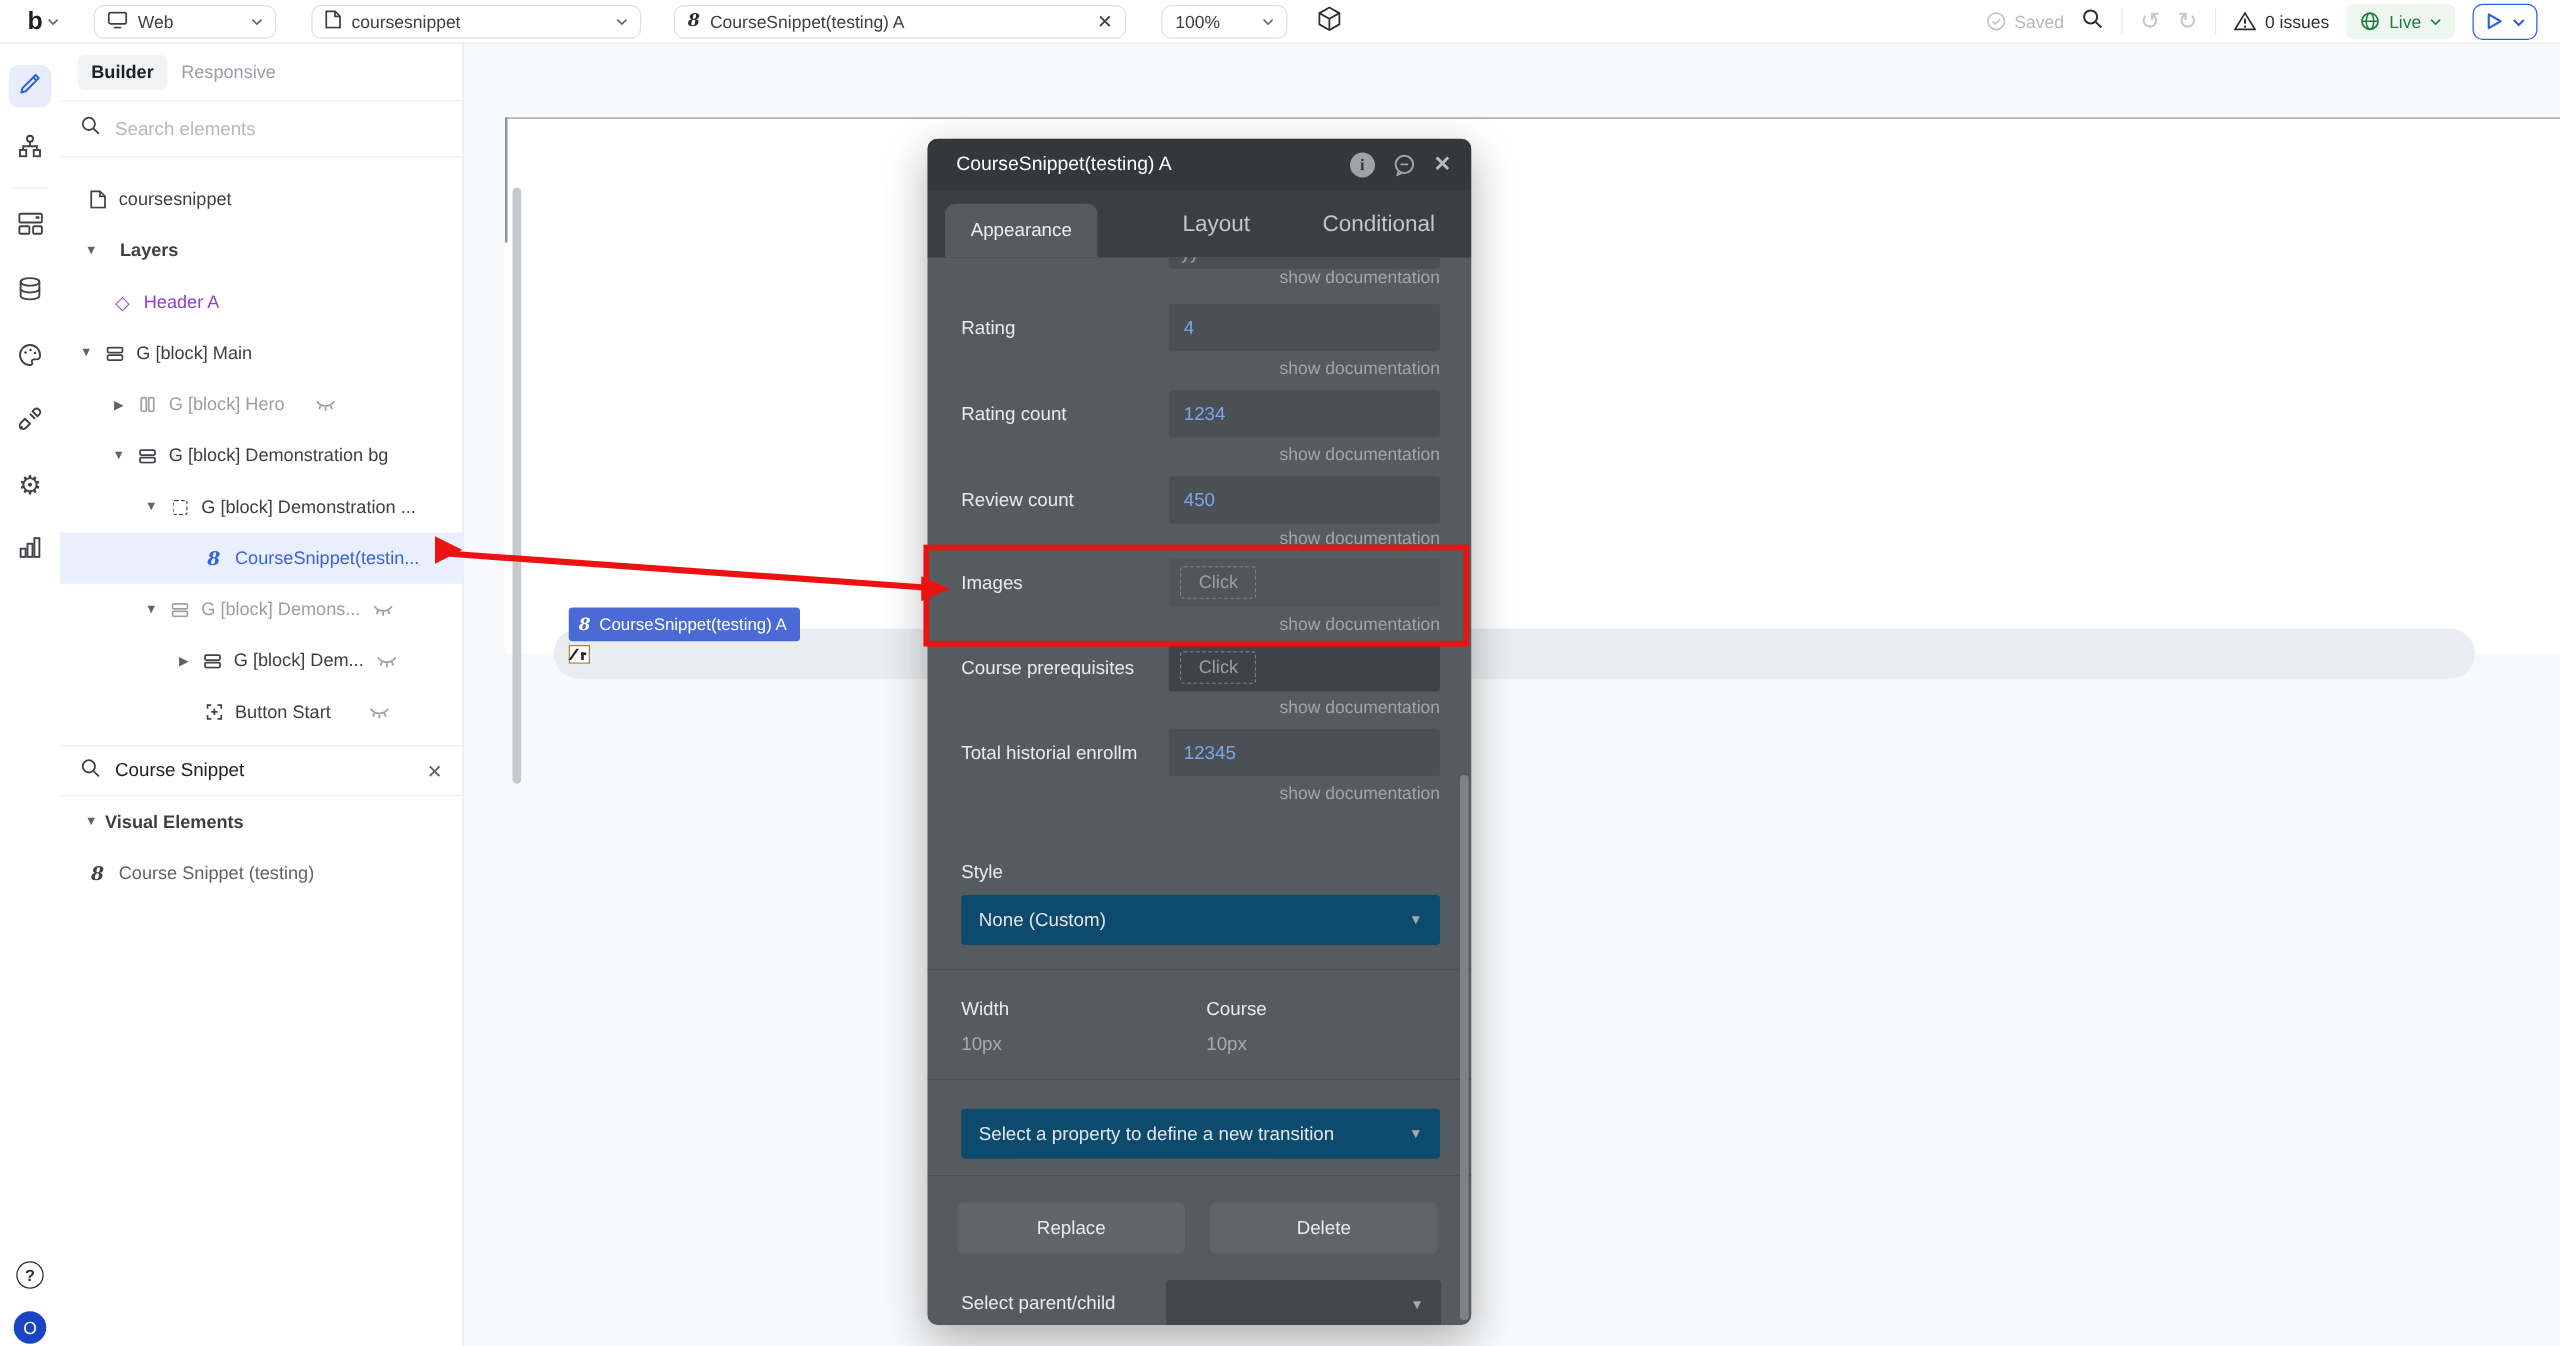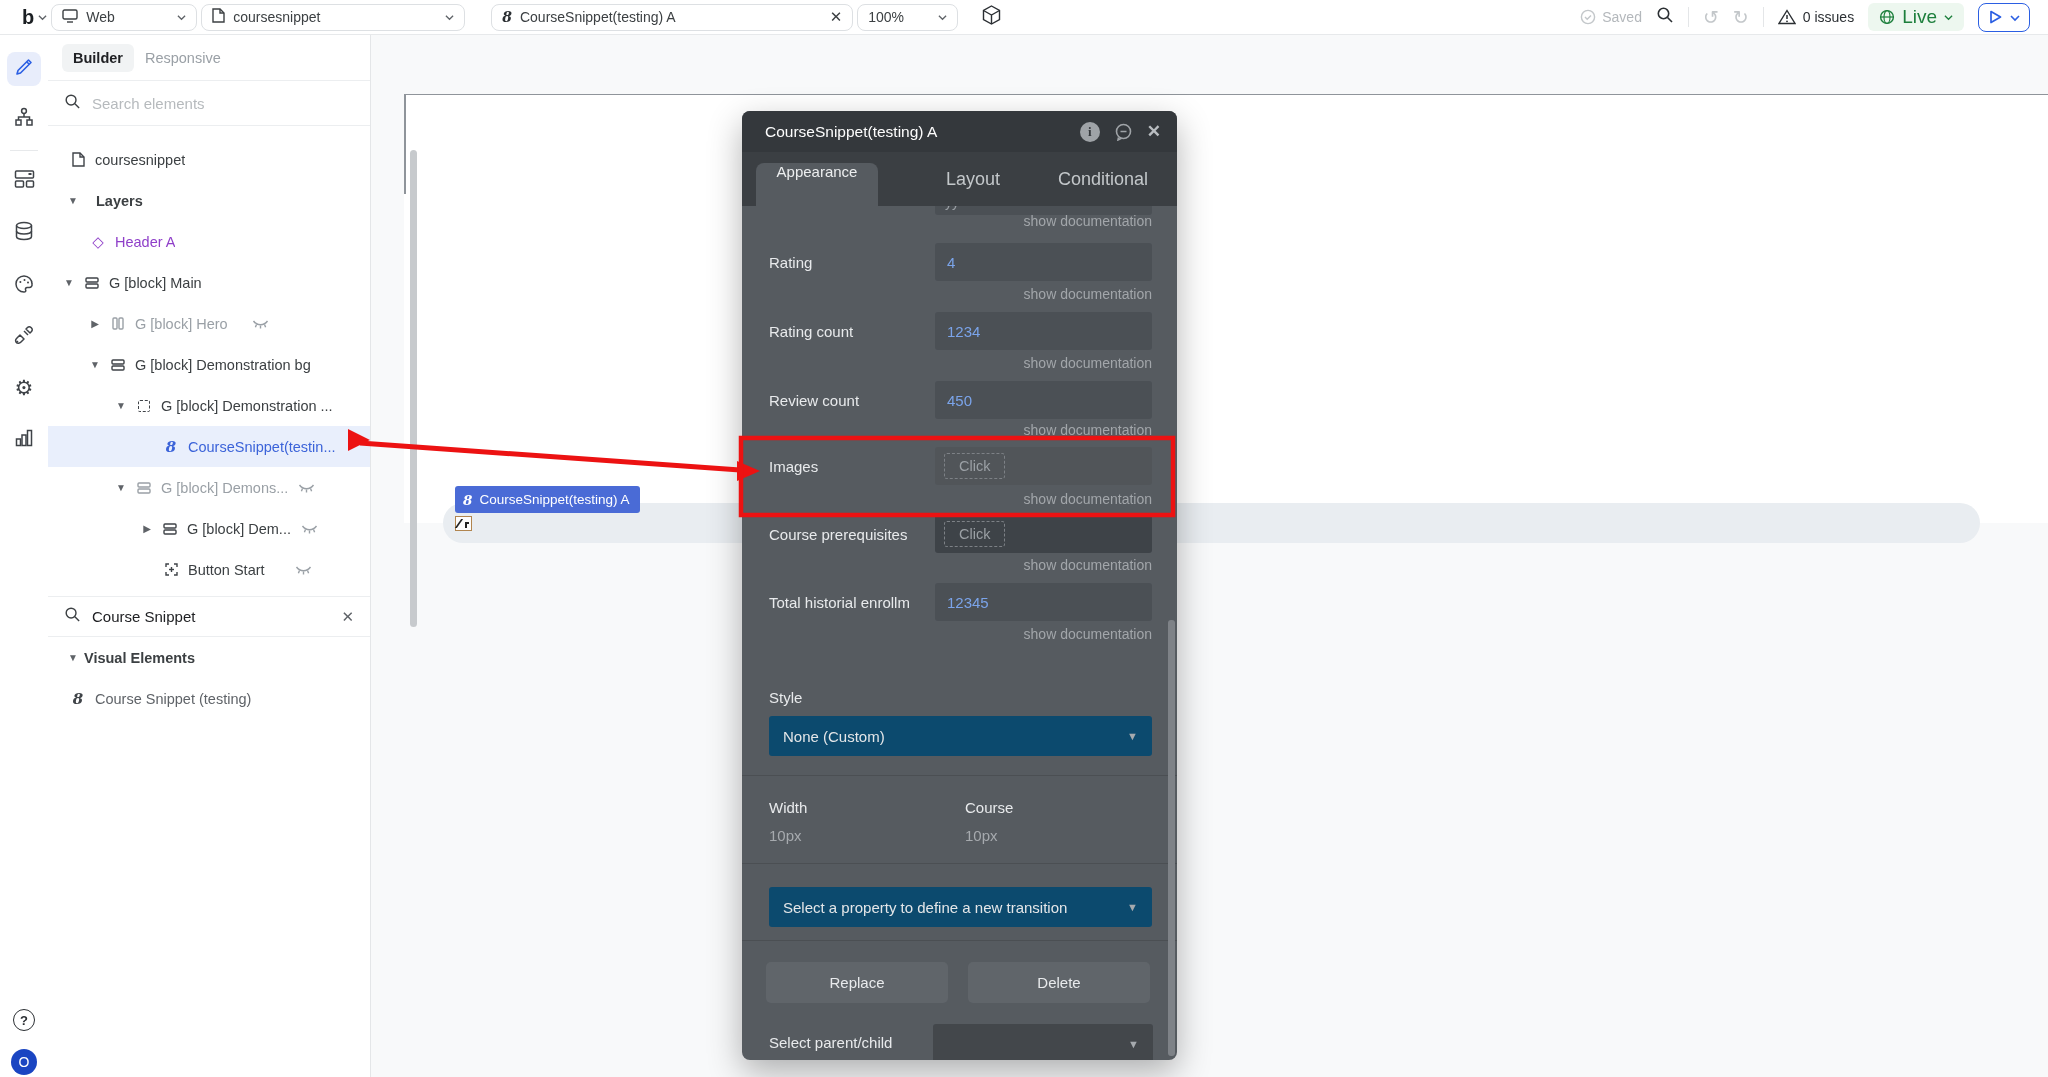--- a/index.html
+++ b/index.html
@@ -7,30 +7,30 @@
   body { font-family:"Liberation Sans", sans-serif; background:#fff; color:#3c4043; }
   #app { position:relative; width:2048px; height:1077px; }
 
   
   .topbar { position:absolute; left:0; top:0; width:2048px; height:35px; background:#fff;
             border-bottom:1px solid #e7e9eb; display:flex; align-items:center; padding:0 14px; z-index:40; }
   .logo { font-weight:bold; font-size:20px; color:#1b1f23; margin:0 4px 0 8px; }
   .chev { width:9px; height:9px; display:inline-block; }
   .chev svg { display:block; }
   .tb-box { display:flex; align-items:center; gap:8px; border:1px solid #dde0e3; border-radius:8px;
-            height:27px; padding:0 10px; margin-left:4px; font-size:14px; color:#3c4043; background:#fff; }
+            height:27px; padding:0 10px; margin-left:28px; font-size:14px; color:#3c4043; background:#fff; }
   .tb-tab { display:flex; align-items:center; gap:8px; border:1px solid #dde0e3; border-radius:8px;
             height:27px; padding:0 10px; margin-left:26px; font-size:14px; }
   .glyph8 { font-family:"DejaVu Serif", serif; font-style:italic; font-weight:bold; }
   .tb-right { margin-left:auto; display:flex; align-items:center; gap:14px; }
   .sep { width:1px; height:20px; background:#e4e6e8; }
   .saved { display:flex; align-items:center; gap:6px; font-size:14px; color:#b4b8bc; }
   .issues { display:flex; align-items:center; gap:7px; font-size:14px; color:#2b2f33; }
   .live-pill { display:flex; align-items:center; gap:7px; background:#edf7ef; border-radius:6px;
-               height:28px; padding:0 11px; color:#1d7f3c; font-size:19px; }
+               height:28px; padding:0 11px; color:#1d7f3c; font-size:14px; }
   .play-pill { display:flex; align-items:center; gap:8px; background:#fff; border:1.5px solid #2b5fe3;
                border-radius:8px; height:29px; padding:0 10px; color:#2b5fe3; margin-right:4px; }
   .undoredo { font-size:19px; color:#c3c7ca; line-height:1; }
 
   
   .rail { position:absolute; left:0; top:35px; width:48px; height:1042px; background:#fff; z-index:30; }
   .rail-item { position:absolute; left:7px; width:34px; height:34px; display:flex; align-items:center;
                justify-content:center; color:#3f4348; }
   .rail-item.active { background:#e8edfb; border-radius:8px; color:#2b5fe3; }
   .rail-div { position:absolute; left:10px; width:28px; height:1px; background:#e7e9eb; }
@@ -80,21 +80,21 @@
   .broken b { position:absolute; right:2px; bottom:2px; width:4px; height:6px; border-left:2px solid #222; border-top:2px solid #222; }
 
   
   .fpanel { position:absolute; left:742px; top:111px; width:435px; height:949px; border-radius:8px;
             background:#565b60; box-shadow:0 12px 34px rgba(0,0,0,.3); overflow:hidden; z-index:20; }
   .fp-head { position:absolute; left:0; top:0; width:100%; height:41px; background:#34383c;
              display:flex; align-items:center; padding:0 16px 0 23px; color:#fdfdfd; font-size:15.5px; }
   .fp-head .ic { margin-left:14px; }
   .fp-tabbar { position:absolute; left:0; top:41px; width:100%; height:54px; background:#3b3f43; }
   .fp-tab-active { position:absolute; left:14px; top:11px; width:122px; height:43px; background:#565b60;
-                   border-radius:8px 8px 0 0; display:flex; justify-content:center;
+                   border-radius:8px 8px 0 0; display:flex; align-items:center; justify-content:center;
                    color:#eceeef; font-size:15px; }
   .fp-tab { position:absolute; top:0; height:54px; display:flex; align-items:center; justify-content:center;
             color:#c3c7ca; font-size:18px; }
   .fp-doc { position:absolute; right:25px; color:#a2a6aa; font-size:14px; }
   .fp-label { position:absolute; left:27px; color:#e8eaec; font-size:15px; white-space:nowrap; }
   .fp-input { position:absolute; left:193px; width:217px; height:38px; background:#4b5055; border-radius:3px;
               display:flex; align-items:center; padding:0 12px; font-size:15px; color:#7ba4ea; }
   .fp-input.darkin { background:#3e4348; }
   .click-btn { border:1px dashed #7d8186; border-radius:3px; color:#9ba0a5; font-size:14.5px;
                padding:4px 14px; margin-left:-3px; }

